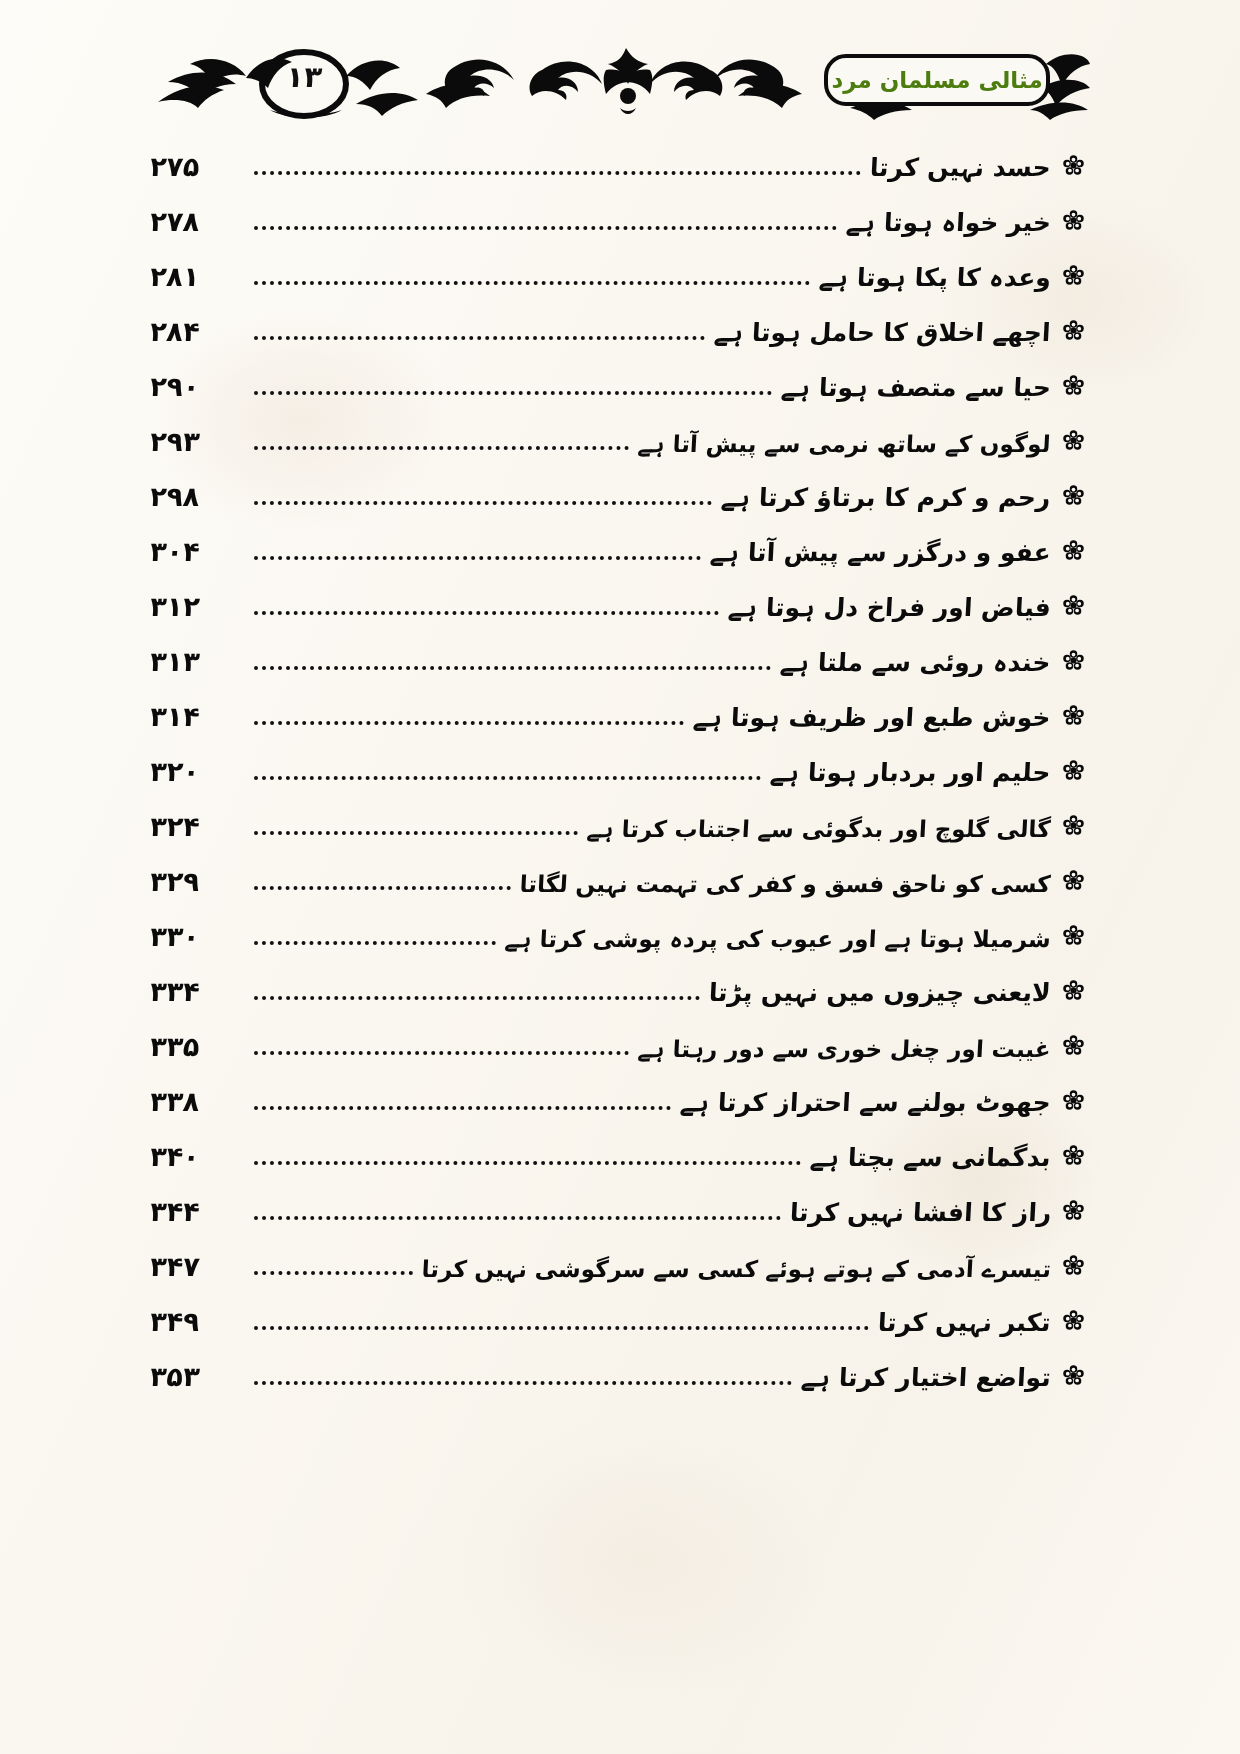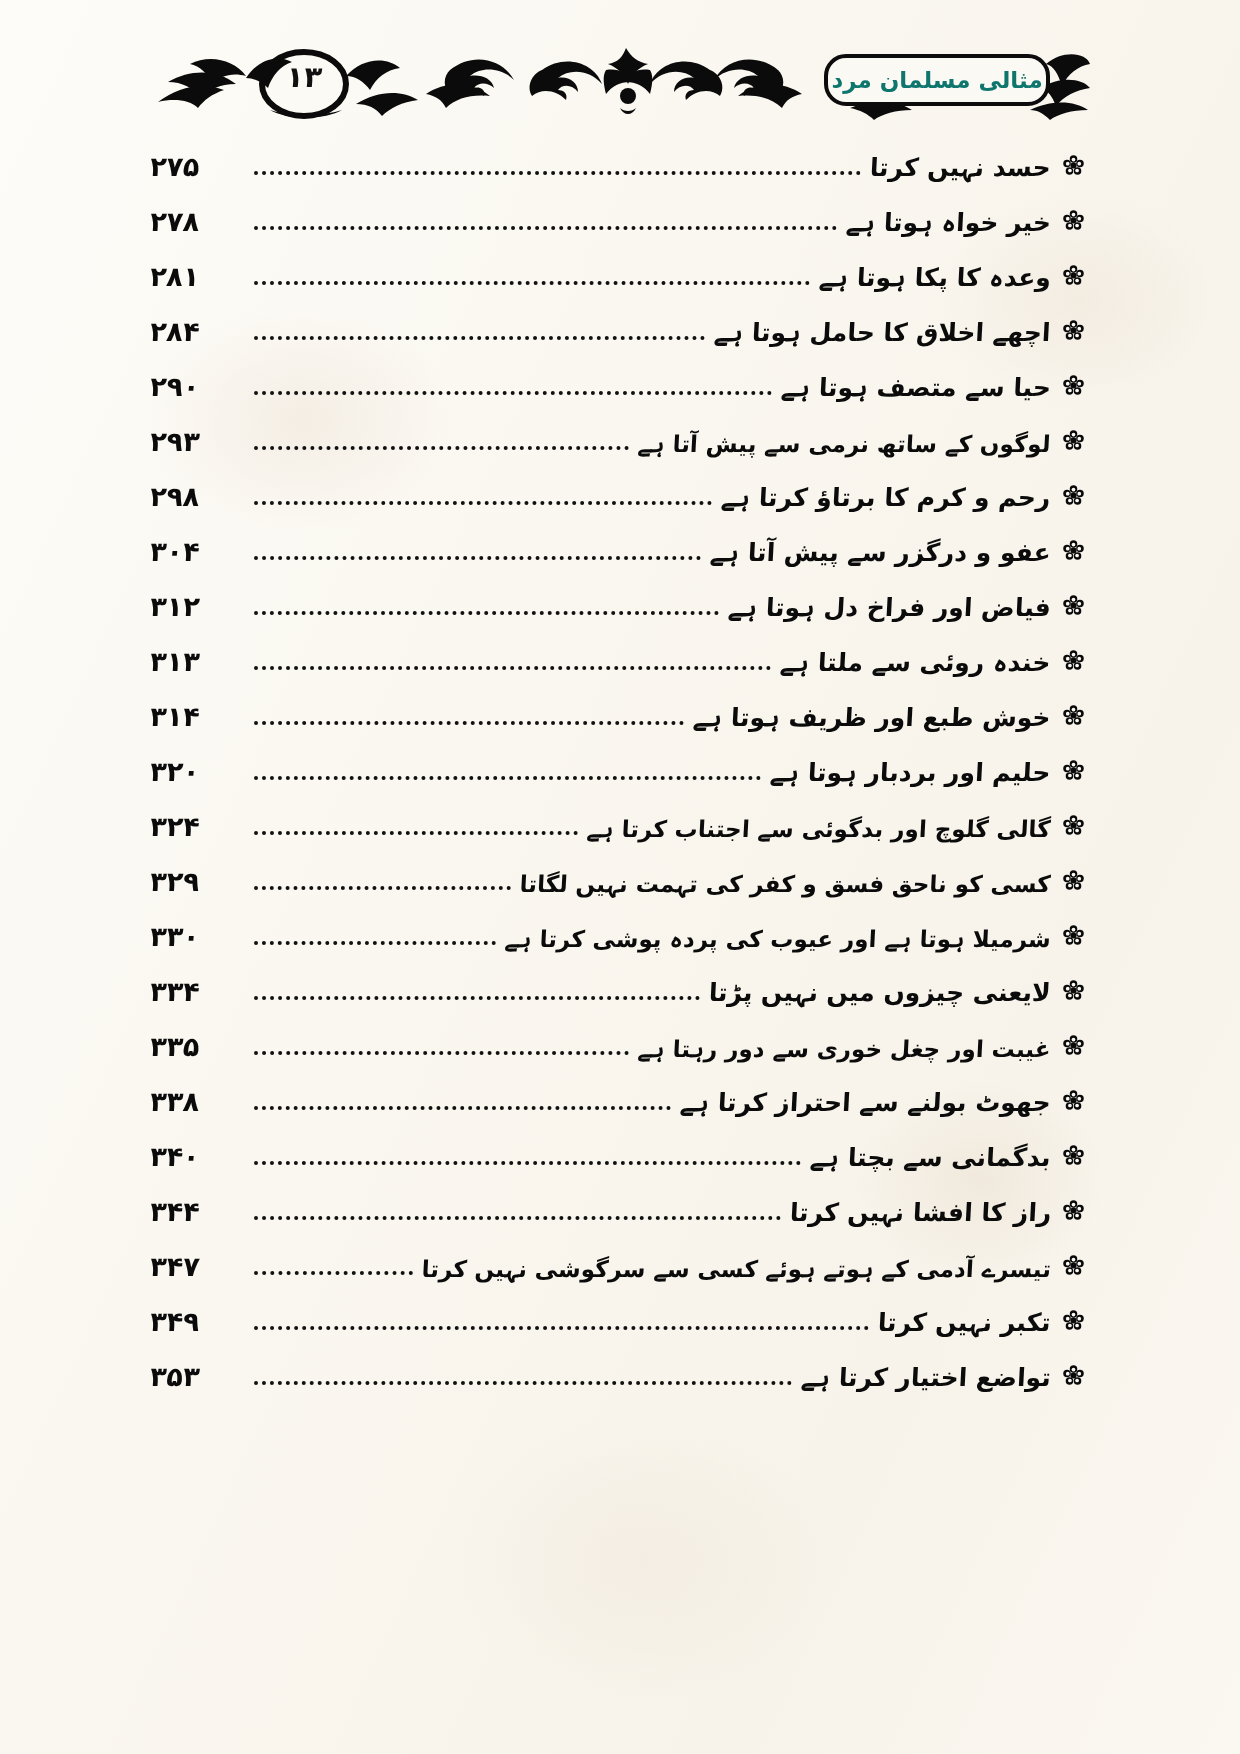--- a/index.html
+++ b/index.html
@@ -68,21 +68,21 @@
     height: 44px;
     border: 4px solid #0c0c0c;
     border-radius: 22px;
     background: #fbf9f4;
     display: flex;
     align-items: center;
     justify-content: center;
     font-family: "DejaVu Sans", sans-serif;
     font-size: 23px;
     font-weight: 700;
-    color: #0f766e;
+    color: #4d7c0f;
     direction: rtl;
     white-space: nowrap;
     letter-spacing: -0.5px;
   }
 
   
   .toc {
     margin-top: 18px;
     width: 100%;
     direction: rtl;

